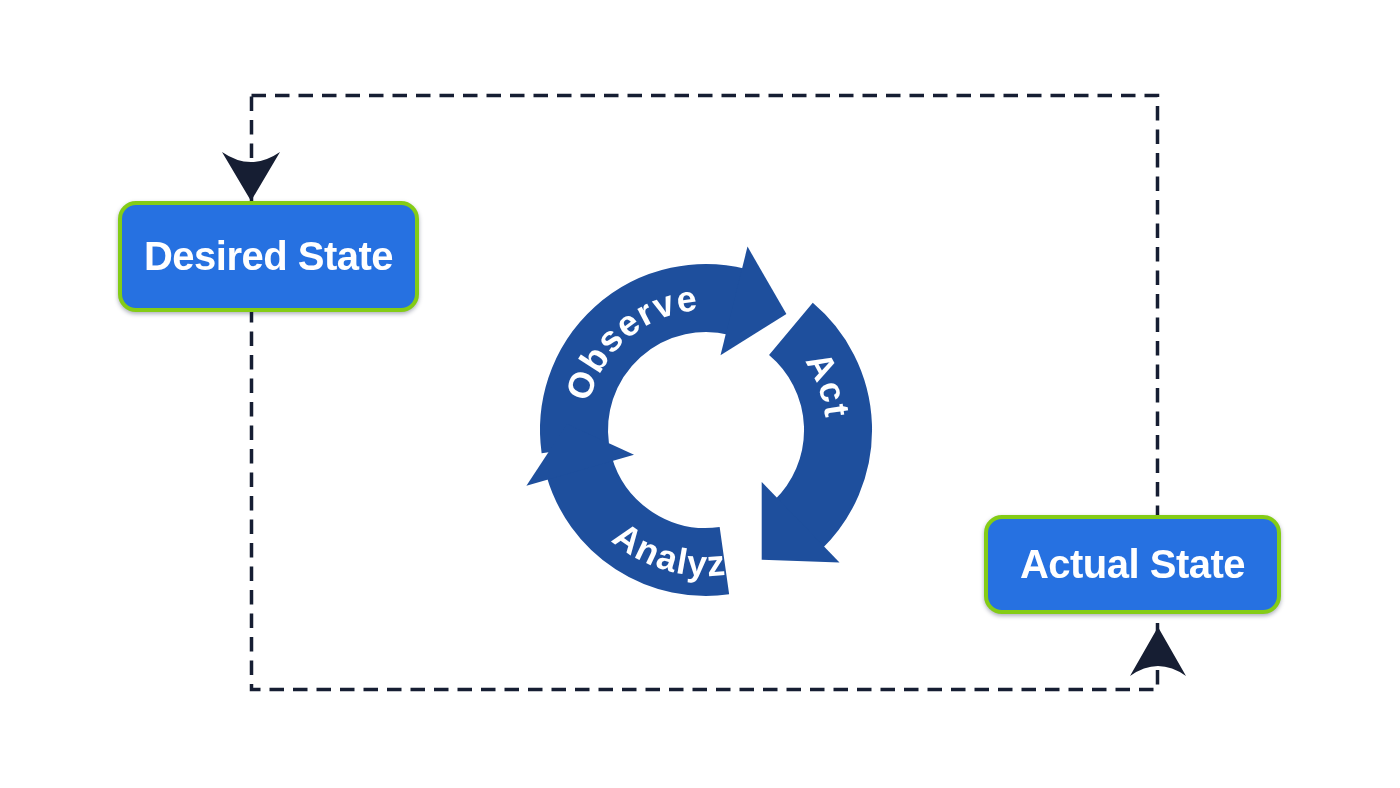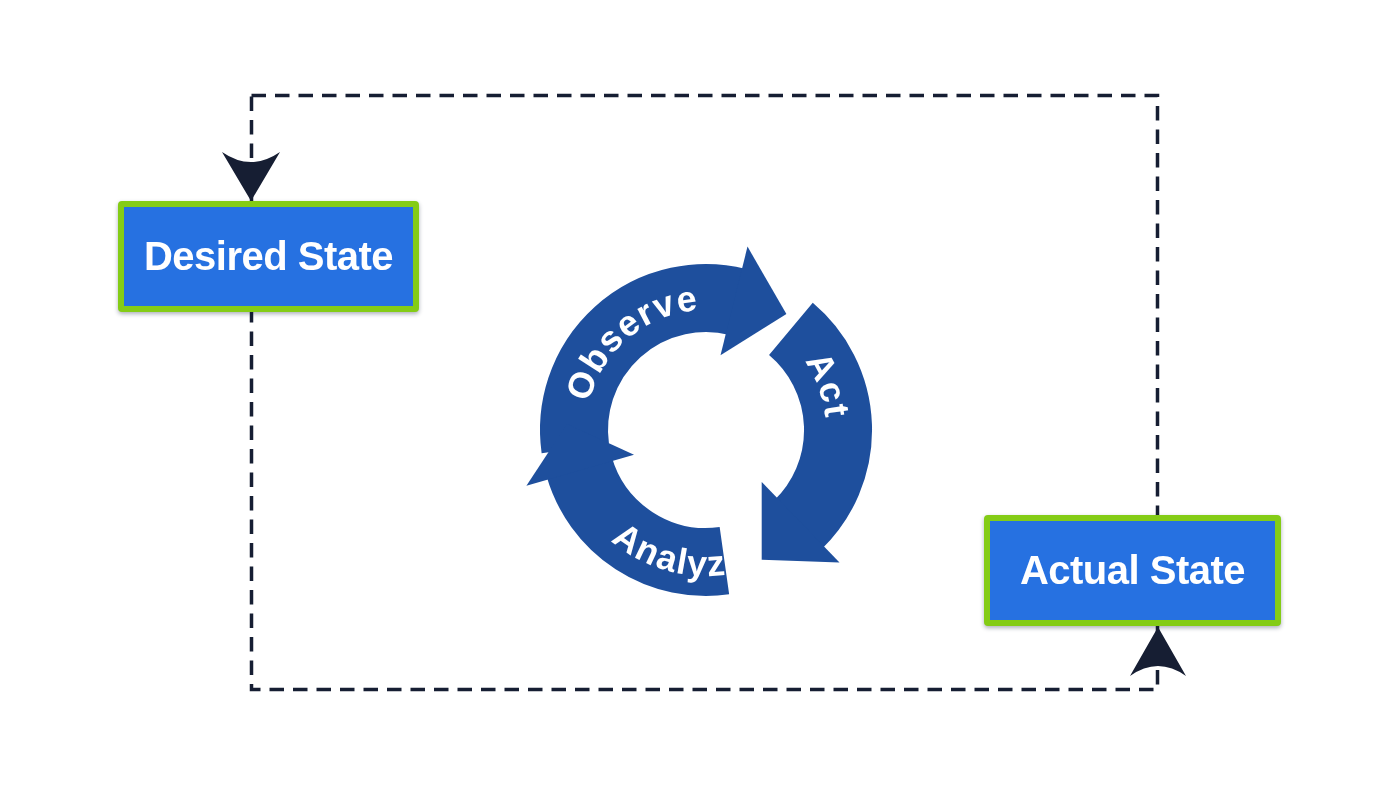--- a/index.html
+++ b/index.html
@@ -28,43 +28,43 @@
     font-size: 46px;
     font-weight: bold;
     letter-spacing: -1px;
     color: #0c0c0c;
     white-space: nowrap;
   }
   .state-node {
     position: absolute;
     box-sizing: border-box;
     background: #2671e1;
-    border: 6px solid #84cc16;
-    border-radius: 4px;
+    border: 4px solid #84cc16;
+    border-radius: 18px;
     box-shadow: 0 2px 4px rgba(20, 30, 60, 0.35);
     display: flex;
     align-items: center;
     justify-content: center;
     color: #ffffff;
     font-size: 40px;
     font-weight: bold;
     letter-spacing: -0.5px;
     white-space: nowrap;
   }
   .state-node.desired {
     left: 118px;
     top: 201px;
     width: 301px;
     height: 111px;
   }
   .state-node.actual {
     left: 984px;
     top: 515px;
     width: 297px;
-    height: 111px;
+    height: 99px;
   }
   svg .arc-label {
     font-family: "Liberation Sans", sans-serif;
     font-weight: bold;
     font-size: 36px;
     fill: #ffffff;
     letter-spacing: 1.5px;
   }
 </style>
 </head>

